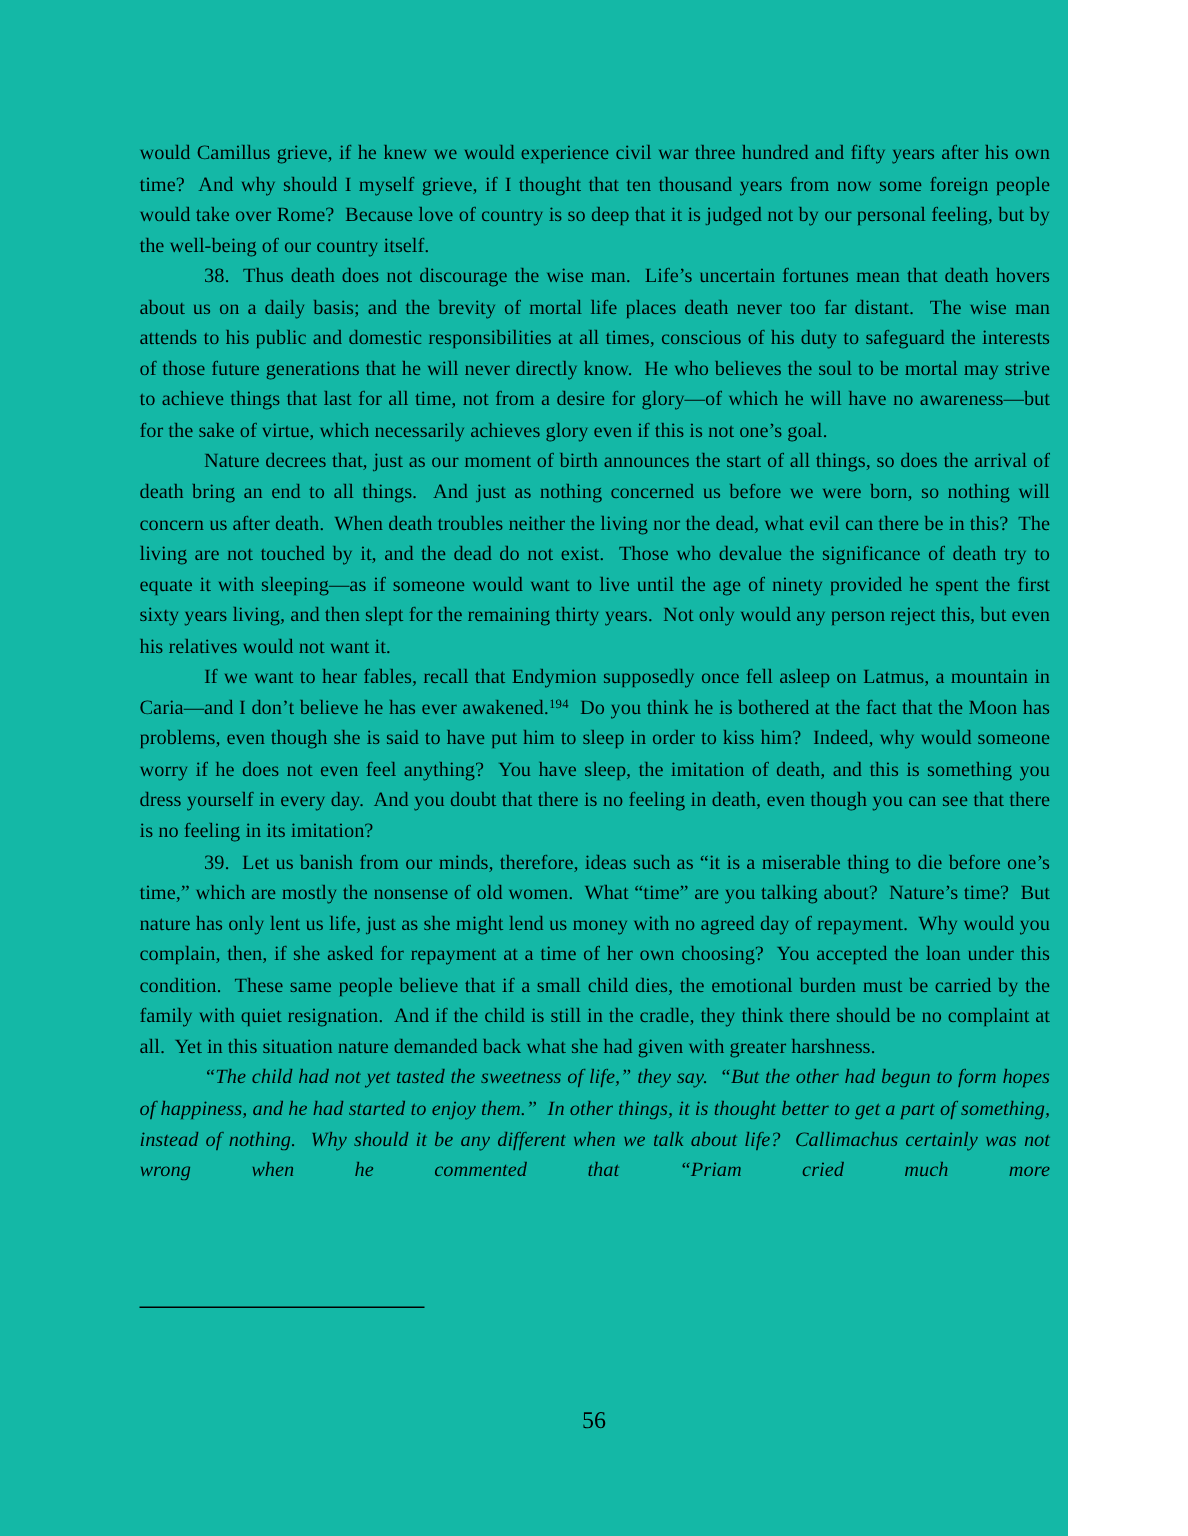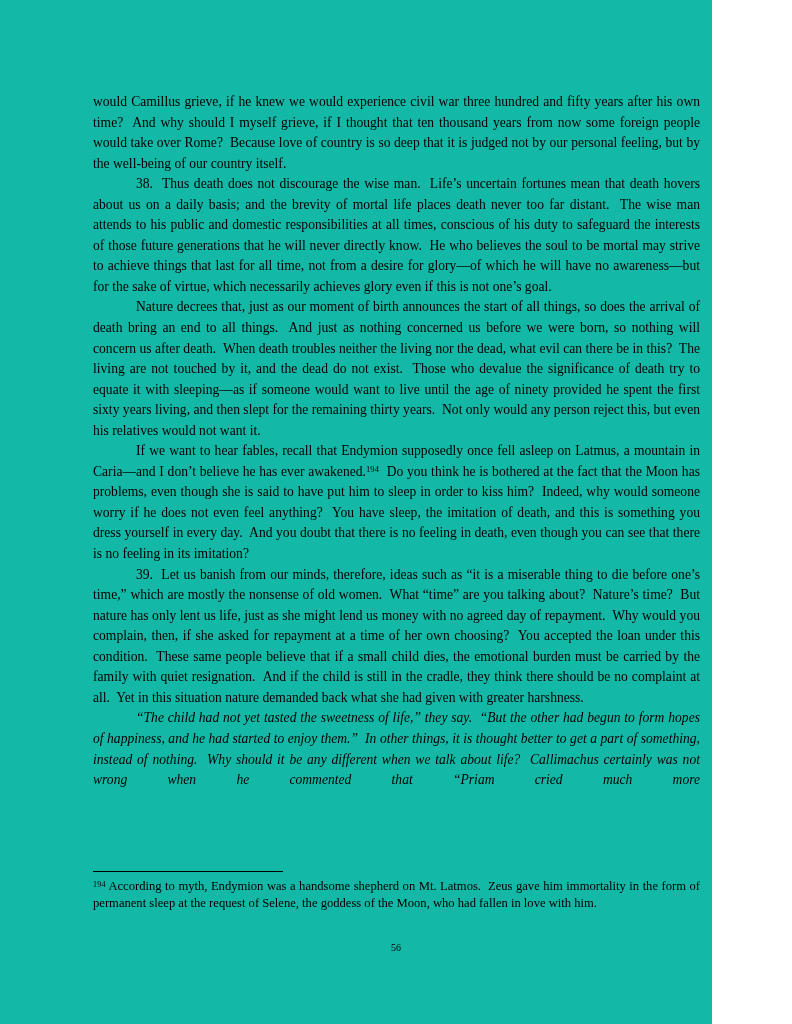--- a/index.html
+++ b/index.html
@@ -60,37 +60,36 @@
     line-height: 0;
     vertical-align: 3.5px;
     letter-spacing: 0.2px;
   }
   .page-number {
     position: absolute;
     left: 0;
     top: 938px;
     width: 792px;
     text-align: center;
-    font-size: 10px;
+    font-size: 16px;
     line-height: 20px;
   }
 </style>
 </head>
 <body>
 
 <div class="page">
 
   <div class="content">
     <p class="para">would Camillus grieve, if he knew we would experience civil war three hundred and fifty years after his own time?  And why should I myself grieve, if I thought that ten thousand years from now some foreign people would take over Rome?  Because love of country is so deep that it is judged not by our personal feeling, but by the well-being of our country itself.</p>
     <p class="para indent">38.  Thus death does not discourage the wise man.  Life’s uncertain fortunes mean that death hovers about us on a daily basis; and the brevity of mortal life places death never too far distant.  The wise man attends to his public and domestic responsibilities at all times, conscious of his duty to safeguard the interests of those future generations that he will never directly know.  He who believes the soul to be mortal may strive to achieve things that last for all time, not from a desire for glory—of which he will have no awareness—but for the sake of virtue, which necessarily achieves glory even if this is not one’s goal.</p>
     <p class="para indent">Nature decrees that, just as our moment of birth announces the start of all things, so does the arrival of death bring an end to all things.  And just as nothing concerned us before we were born, so nothing will concern us after death.  When death troubles neither the living nor the dead, what evil can there be in this?  The living are not touched by it, and the dead do not exist.  Those who devalue the significance of death try to equate it with sleeping—as if someone would want to live until the age of ninety provided he spent the first sixty years living, and then slept for the remaining thirty years.  Not only would any person reject this, but even his relatives would not want it.</p>
     <p class="para indent"><span>If we want to hear fables, recall that Endymion supposedly once fell asleep on Latmus, a mountain in Caria—and I don’t believe he has ever awakened.</span><sup class="fnref">194</sup><span>  Do you think he is bothered at the fact that the Moon has problems, even though she is said to have put him to sleep in order to kiss him?  Indeed, why would someone worry if he does not even feel anything?  You have sleep, the imitation of death, and this is something you dress yourself in every day.  And you doubt that there is no feeling in death, even though you can see that there is no feeling in its imitation?</span></p>
     <p class="para indent">39.  Let us banish from our minds, therefore, ideas such as “it is a miserable thing to die before one’s time,” which are mostly the nonsense of old women.  What “time” are you talking about?  Nature’s time?  But nature has only lent us life, just as she might lend us money with no agreed day of repayment.  Why would you complain, then, if she asked for repayment at a time of her own choosing?  You accepted the loan under this condition.  These same people believe that if a small child dies, the emotional burden must be carried by the family with quiet resignation.  And if the child is still in the cradle, they think there should be no complaint at all.  Yet in this situation nature demanded back what she had given with greater harshness.</p>
     <p class="para indent cont">“The child had not yet tasted the sweetness of life,” they say.  “But the other had begun to form hopes of happiness, and he had started to enjoy them.”  In other things, it is thought better to get a part of something, instead of nothing.  Why should it be any different when we talk about life?  Callimachus certainly was not wrong when he commented that “Priam cried much more</p>
   </div>
 
   <div class="footnote-sep"></div>
 
-  <div class="footnote"><sup class="fnmark">194</sup><span> According to myth, Endymion was a handsome shepherd on Mt. Latmos.  Zeus gave him immortality in the form of permanent sleep at the request of Selene, the goddess of the Moon, who had fallen in love with him.</span></div>
 
   <div class="page-number">56</div>
 
 </div>
 
 </body></html>

